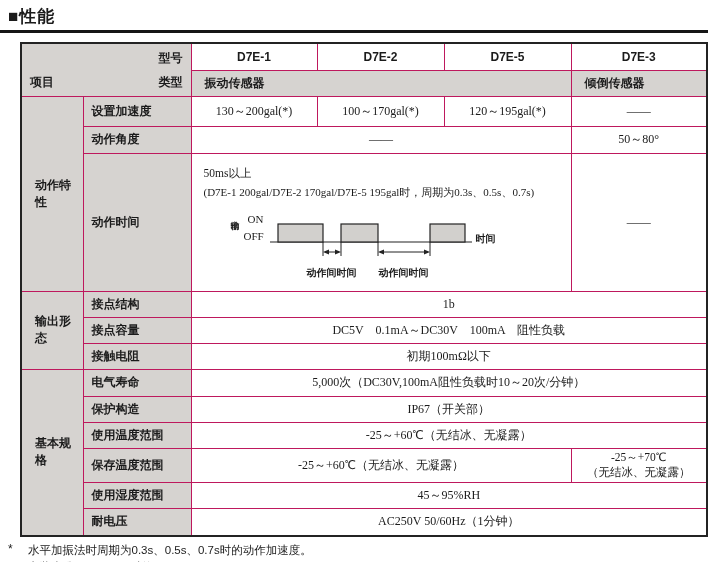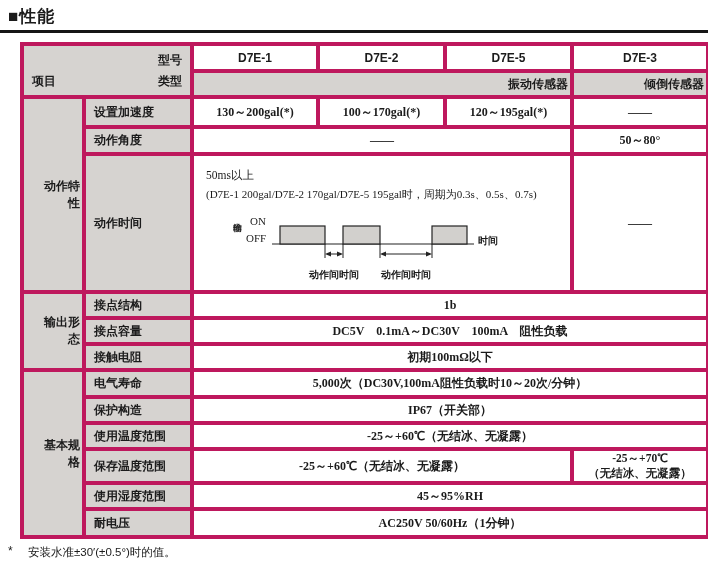--- a/index.html
+++ b/index.html
@@ -11,28 +11,28 @@
   .title{
     font-size:17px;font-weight:bold;letter-spacing:1px;
     padding:5px 0 2px 8px;border-bottom:3px solid #161616;
   }
   table.spec{
     border-collapse:collapse;table-layout:fixed;
     width:686px;margin:9px 0 0 20px;
     border:2px solid #232323;
   }
   td{
-    border:4px solid #be185d;font-size:12px;padding:0 2px;
+    border:1px solid #be185d;font-size:12px;padding:0 2px;
     overflow:hidden;vertical-align:middle;background:#ffffff;
   }
   td.g{background:#d6d3d0;font-weight:bold;}
   td.lab{text-align:left;padding-left:8px;}
-  td.grp{text-align:right;padding-left:13px;}
+  td.grp{text-align:left;padding-left:13px;}
   td.model{text-align:center;font-weight:bold;}
-  td.val{text-align:center;font-family:"Liberation Serif",serif;font-weight:bold;}
+  td.val{text-align:center;font-family:"Liberation Serif",serif;}
   td.corner{position:relative;}
   .c-model{position:absolute;top:6px;right:8px;font-weight:bold;}
   .c-item{position:absolute;bottom:5px;left:8px;font-weight:bold;}
   .c-type{position:absolute;bottom:5px;right:8px;font-weight:bold;}
   td.wfcell{
     vertical-align:top;text-align:left;
     padding:12px 0 0 12px;font-family:"Liberation Serif",serif;
   }
   .wf1{font-size:11.5px;}
   .wf2{font-size:11px;margin-top:4px;white-space:nowrap;}
@@ -179,16 +179,17 @@
     <td class="g lab">耐电压</td>
     <td class="val" colspan="4">AC250V 50/60Hz（1分钟）</td>
   </tr>
 </tbody>
   </table>
 
 <div class="foot">
   <div class="fnrow">
     <span class="fnmark">*</span>
     <div class="fnbody">
+      <div>水平加振法时周期为0.3s、0.5s、0.7s时的动作加速度。</div>
       <div>安装水准±30′(±0.5°)时的值。</div>
     </div>
   </div>
 </div>
 
 </body></html>

